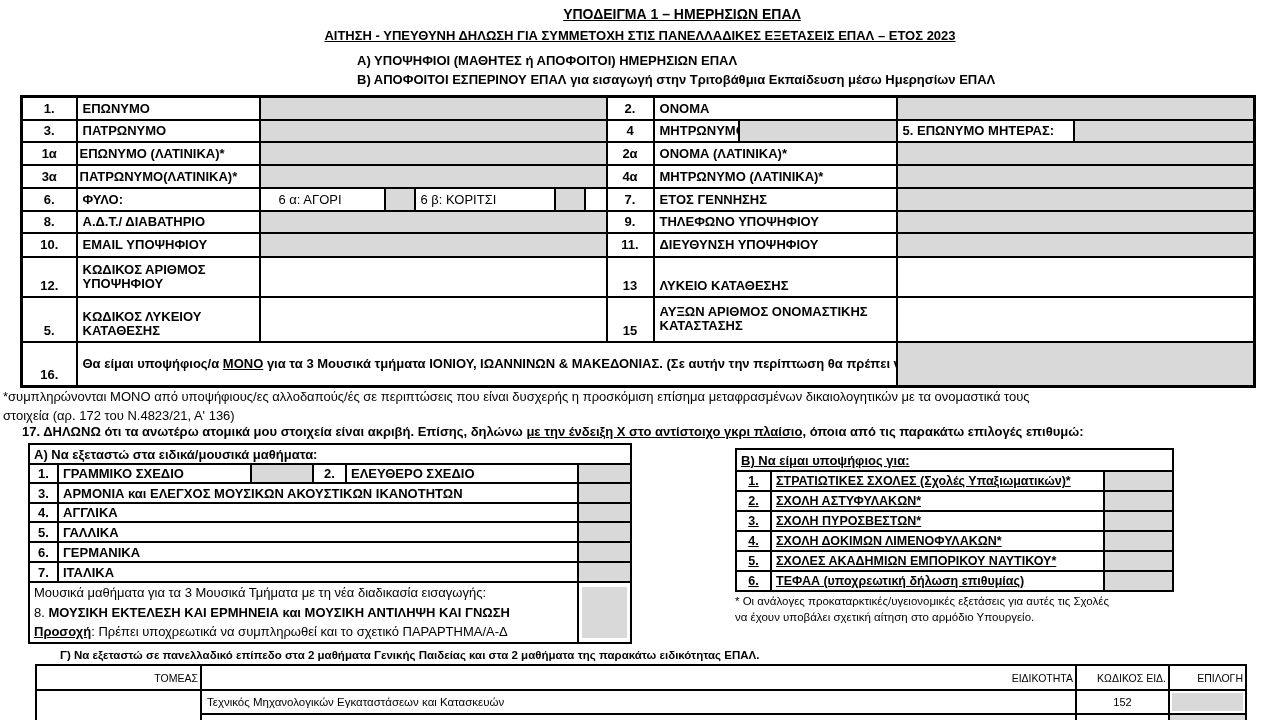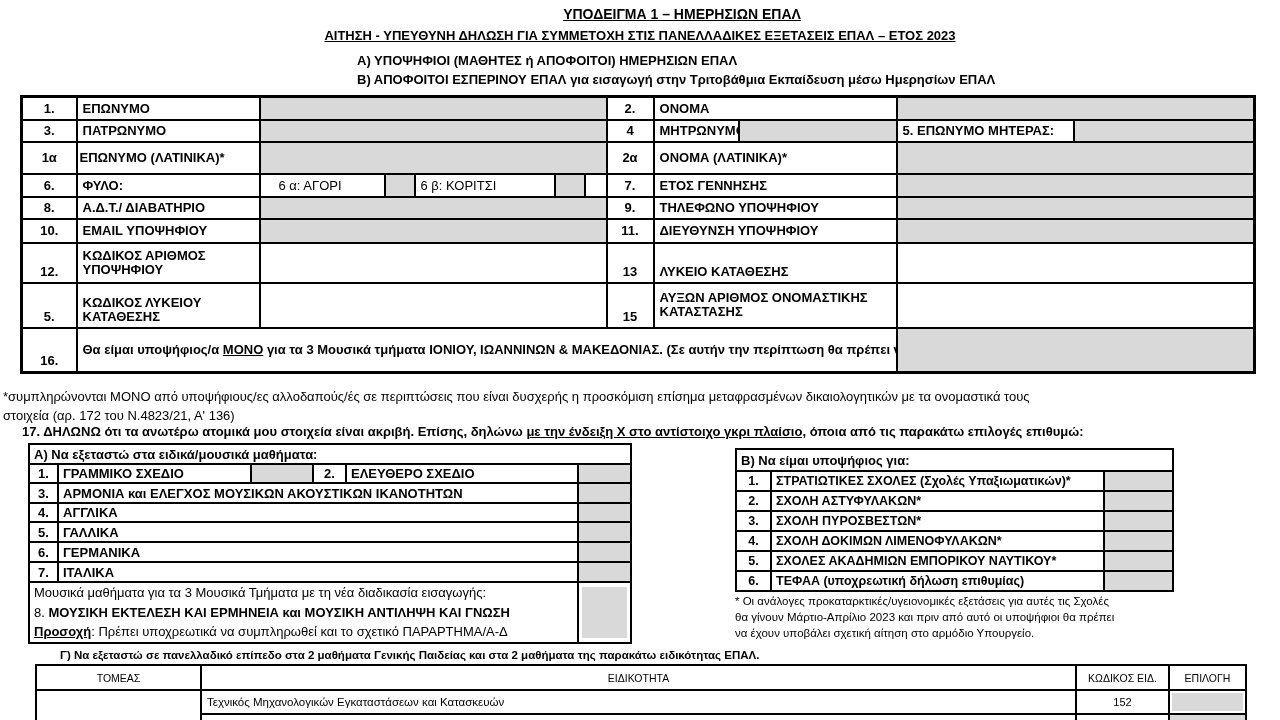--- a/index.html
+++ b/index.html
@@ -38,30 +38,30 @@
   .decl{font-size:13px;font-weight:bold;}
 
   
   .stable{border:2px solid #000;}
   .stable td{border:2px solid #000;font-size:13px;font-weight:bold;padding:0 2px 0 4px;overflow:hidden;white-space:nowrap;}
   .stable td.num{text-align:center;padding:0;}
   .stable td.gray{background:#d9d9d9;}
   .stable td.title-cell{font-size:13px;}
   .music-cell{white-space:normal !important;font-weight:normal !important;line-height:19.5px;font-size:12.5px;}
   .music-box{background:#d9d9d9;height:51px;margin:3px;}
-  .btable td{font-size:12.5px;}
+  .btable td{font-size:12.5px;text-decoration:underline;}
   .bfnote{font-size:11.5px;line-height:16px;}
 
   
   .ctitle{font-size:11.5px;font-weight:bold;}
   .gtable td{
     border:2px solid #000;font-size:11.5px;font-weight:normal;
     padding:0 2px;overflow:hidden;white-space:nowrap;vertical-align:middle;
   }
-  .gtable td.hdr{font-size:10.5px;text-align:center;}
+  .gtable td.hdr{font-size:10.5px;text-align:right;}
   .gtable td.code{text-align:center;font-size:11px;}
   .sel-box{background:#d9d9d9;height:18px;margin:2px;}
   .gtable td.grayfill{background:#d9d9d9;}
 </style>
 </head>
 <body>
 
 <div class="abs center t1" style="top:6px;">ΥΠΟΔΕΙΓΜΑ 1 – ΗΜΕΡΗΣΙΩΝ ΕΠΑΛ</div>
 <div class="abs center t2" style="top:28px;">ΑΙΤΗΣΗ - ΥΠΕΥΘΥΝΗ ΔΗΛΩΣΗ ΓΙΑ ΣΥΜΜΕΤΟΧΗ ΣΤΙΣ ΠΑΝΕΛΛΑΔΙΚΕΣ ΕΞΕΤΑΣΕΙΣ ΕΠΑΛ – ΕΤΟΣ 2023</div>
 <div class="abs t3" style="left:357px;top:53px;">Α) ΥΠΟΨΗΦΙΟΙ (ΜΑΘΗΤΕΣ ή ΑΠΟΦΟΙΤΟΙ) ΗΜΕΡΗΣΙΩΝ ΕΠΑΛ</div>
@@ -94,26 +94,34 @@
   <tr style="height:22px">
     <td class="num">3.</td>
     <td>ΠΑΤΡΩΝΥΜΟ</td>
     <td class="gray" colspan="5"></td>
     <td class="num">4</td>
     <td>ΜΗΤΡΩΝΥΜΟ:</td>
     <td class="gray"></td>
     <td>5. ΕΠΩΝΥΜΟ ΜΗΤΕΡΑΣ:</td>
     <td class="gray"></td>
   </tr>
-  <tr style="height:32px">
+  <tr style="height:23px">
     <td class="num">1α</td>
     <td style="padding-left:2px">ΕΠΩΝΥΜΟ (ΛΑΤΙΝΙΚΑ)*</td>
     <td class="gray" colspan="5"></td>
     <td class="num">2α</td>
     <td colspan="2">ΟΝΟΜΑ (ΛΑΤΙΝΙΚΑ)*</td>
+    <td class="gray" colspan="2"></td>
+  </tr>
+  <tr style="height:23px">
+    <td class="num">3α</td>
+    <td style="padding-left:2px">ΠΑΤΡΩΝΥΜΟ(ΛΑΤΙΝΙΚΑ)*</td>
+    <td class="gray" colspan="5"></td>
+    <td class="num">4α</td>
+    <td colspan="2">ΜΗΤΡΩΝΥΜΟ (ΛΑΤΙΝΙΚΑ)*</td>
     <td class="gray" colspan="2"></td>
   </tr>
   <tr style="height:23px">
     <td class="num">6.</td>
     <td>ΦΥΛΟ:</td>
     <td class="norm" style="padding-left:18px">6 α: ΑΓΟΡΙ</td>
     <td class="gray"></td>
     <td class="norm" style="">6 β: ΚΟΡΙΤΣΙ</td>
     <td class="gray"></td>
     <td></td>
@@ -268,21 +276,20 @@
   <tr style="height:20px">
     <td class="num">6.</td>
     <td>ΤΕΦΑΑ (υποχρεωτική δήλωση επιθυμίας)</td>
     <td class="gray"></td>
   </tr>
 </tbody>
   </table>
 
 <div class="abs bfnote" style="left:735px;top:593px;width:450px;">
   <div>* Οι ανάλογες προκαταρκτικές/υγειονομικές εξετάσεις για αυτές τις Σχολές</div>
-  <div>θα γίνουν Μάρτιο-Απρίλιο 2023 και πριν από αυτό οι υποψήφιοι θα πρέπει</div>
   <div>να έχουν υποβάλει σχετική αίτηση στο αρμόδιο Υπουργείο.</div>
 </div>
 
 <div class="abs ctitle" style="left:60px;top:649px;">Γ) Να εξεταστώ σε πανελλαδικό επίπεδο στα 2 μαθήματα Γενικής Παιδείας και στα 2 μαθήματα της παρακάτω ειδικότητας ΕΠΑΛ.</div>
 
 <table class="gtable abs" style="left:35px;top:664px;width:1210px;">
   <colgroup>
     <col style="width:165px">
       <col style="width:875px">
       <col style="width:93px">

